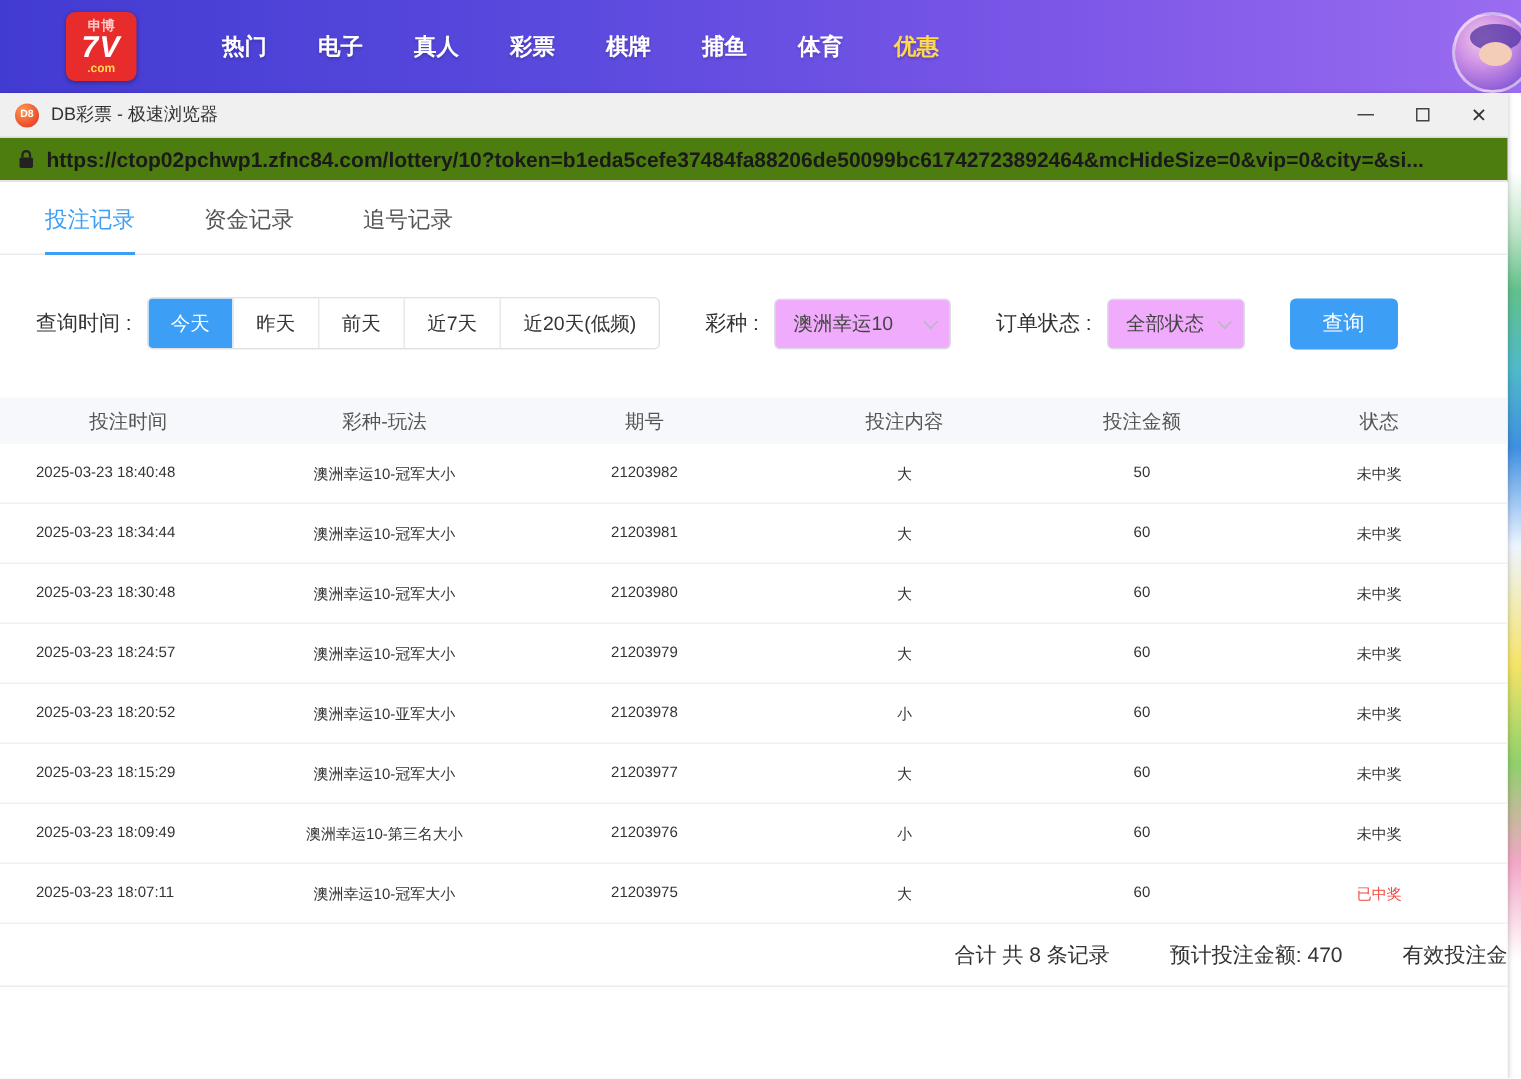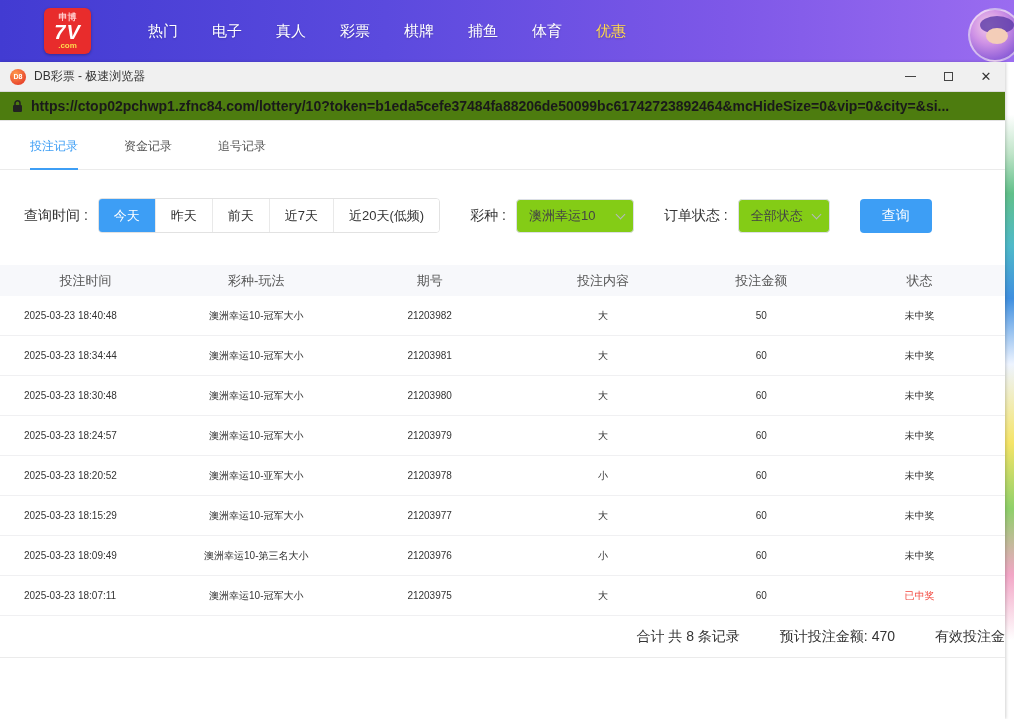--- a/index.html
+++ b/index.html
@@ -10,21 +10,21 @@
   .topbar { position:absolute; top:0; left:0; width:1014px; height:62px;
     background:linear-gradient(90deg,#423bd2 0%,#5b4ade 38%,#7e58e8 72%,#9a6cf0 100%);
     display:flex; align-items:center; padding-left:44px;gap:27px; }
   .logo { width:47px; height:46px; background:#e82c2c; border-radius:6px; display:flex;
     flex-direction:column; align-items:center; justify-content:center; line-height:1;
     margin-right:30px; box-shadow:0 1px 3px rgba(0,0,0,.3); cursor:pointer; }
   .logo .l-top { font-size:9px; color:#ffc9c9; font-weight:bold; }
   .logo .l-main { font-size:20px; color:#fff; font-weight:bold; font-style:italic; letter-spacing:1px; }
   .logo .l-suf { font-size:8px; color:#ffd94d; font-weight:bold; }
   .nav { display:flex; gap:34px; }
-  .nav-item { color:#fff; font-size:15px; font-weight:normal; cursor:pointer; text-shadow:0 1px 2px rgba(0,0,0,.2); }
+  .nav-item { color:#fff; font-size:15px; font-weight:bold; cursor:pointer; text-shadow:0 1px 2px rgba(0,0,0,.2); }
   .nav-item.gold { color:#ffd84d; }
   .avatar { position:absolute; top:8px; right:-8px; width:54px; height:54px; border-radius:50%;
     background:radial-gradient(circle at 38% 32%, #f6cfe6 0%, #cf92e6 38%, #8f5fd8 75%, #6a41b8 100%);
     border:2px solid rgba(255,255,255,.55); overflow:hidden; cursor:pointer; }
   .avatar::before { content:""; position:absolute; top:6px; left:10px; width:34px; height:18px;
     border-radius:50%; background:#5a3aa8; opacity:.8; }
   .avatar::after { content:""; position:absolute; top:18px; left:16px; width:22px; height:16px;
     border-radius:50%; background:#f3cdb8; }
 
   
@@ -50,34 +50,34 @@
 
   .addressbar { height:29px; background:#4d7c0f; border-bottom:1px solid #e3e3e3; display:flex;
     align-items:center; padding:0 12px; gap:8px; flex:0 0 auto; }
   .url-text { font-size:14px; font-weight:600; color:#1a1a1a; white-space:nowrap; overflow:hidden; }
 
   
   .content { flex:1; background:#fff; overflow:hidden; }
 
   .tabs { display:flex; gap:46px; padding:0 30px; height:49px; align-items:stretch;
     border-bottom:1px solid #ebebeb; }
-  .tab { font-size:12px; color:#555; display:flex; align-items:center; cursor:pointer;
+  .tab { font-size:15px; color:#555; display:flex; align-items:center; cursor:pointer;
     border-bottom:2px solid transparent; margin-bottom:-1px; padding-top:4px; }
   .tab.active { color:#3d9ef5; border-bottom-color:#3d9ef5; }
 
   .filter-row { display:flex; align-items:center; margin:28px 0 0 24px; font-size:14px; color:#333; }
   .flabel { margin-right:10px; }
   .time-group { display:flex; border:1px solid #e2e2e2; border-radius:4px; overflow:hidden; }
   .time-btn { padding:0 15px; height:33px; line-height:33px; font-size:13px; color:#333;
     background:#fff; cursor:pointer; border-left:1px solid #e9e9e9; white-space:nowrap; }
   .time-btn:first-child { border-left:none; }
   .time-btn.active { background:#3d9ef5; color:#fff; }
   .select { position:relative; border:1px solid #dcdfe6; border-radius:4px; height:34px;
     display:flex; align-items:center; padding:0 26px 0 12px; font-size:13px; color:#444;
-    background:#84cc16; cursor:pointer; }
+    background:#f0abfc; cursor:pointer; }
   .select .chev { position:absolute; right:9px; top:11px; width:7px; height:7px;
     border-right:1px solid #b4b9c2; border-bottom:1px solid #b4b9c2; transform:rotate(45deg); }
   .ml30 { margin-left:30px; }
   .search-btn { margin-left:30px; width:72px; height:34px; background:#3d9ef5; color:#fff;
     border:none; border-radius:4px; font-size:14px; cursor:pointer;
     font-family:"Liberation Sans","DejaVu Sans",sans-serif; }
 
   .grid6 { display:grid; grid-template-columns:17% 17% 17.5% 17% 14.5% 17%; align-items:center; }
   .thead { margin-top:32px; height:31px; background:#f7f8fb; font-size:13px; color:#555;
     text-align:center; }

